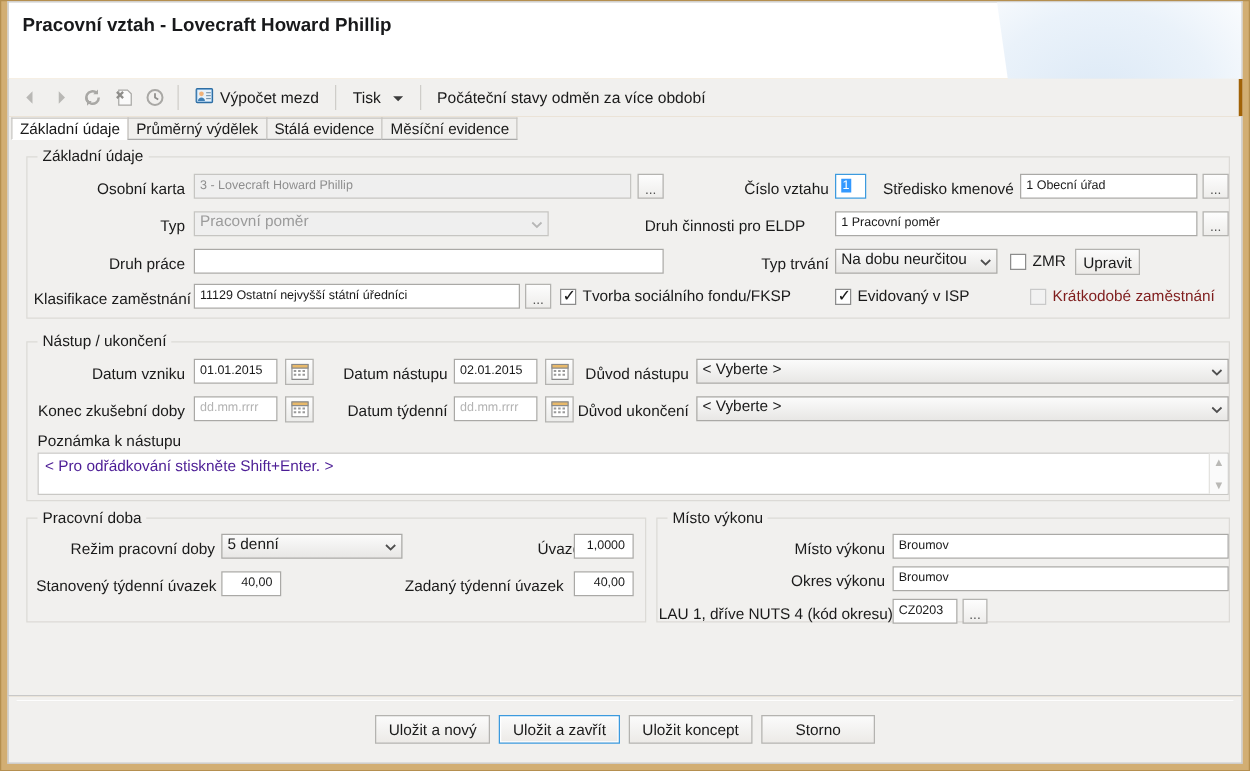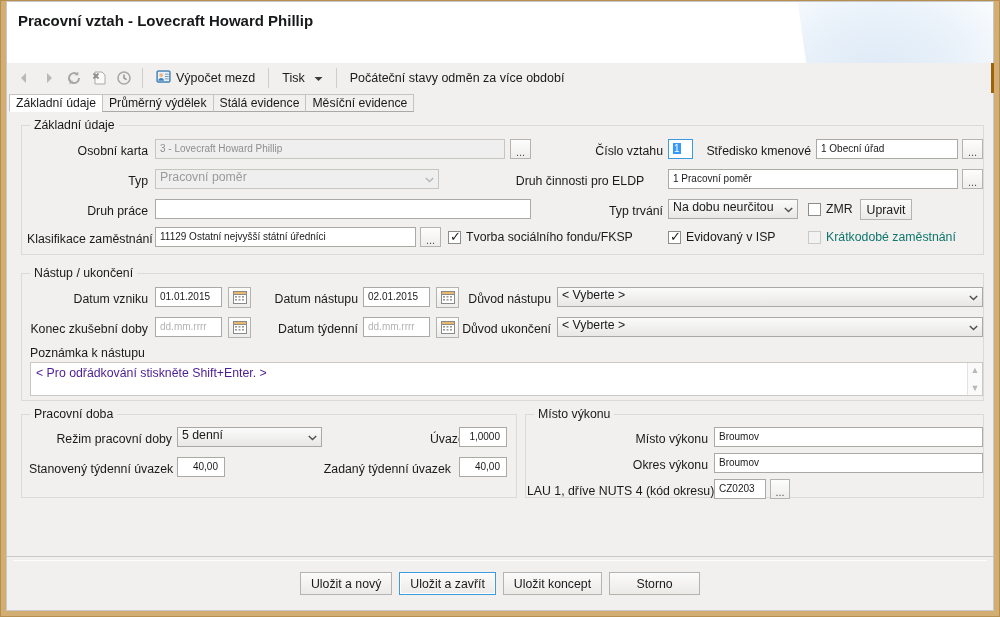--- a/index.html
+++ b/index.html
@@ -204,21 +204,21 @@
   .chk {
     position: absolute;
     display: flex; align-items: center; gap: 5px;
     font-size: 12.3px; color: #1a1a1a; white-space: nowrap;
   }
   .chk .box {
     width: 13px; height: 13px;
     border: 1px solid #8c8c8c; background: #ffffff;
     position: relative; flex: 0 0 13px;
   }
-  .chk.dim { color: #0f766e; }
+  .chk.dim { color: #7f1d1d; margin-left: 16px; }
   .chk.dim .box { border-color: #c9c9c9; background: #f2f2f2; }
   .chk .box .tick {
     position: absolute; left: 1px; top: -2px;
     font-size: 13px; color: #1a1a1a; line-height: 13px;
   }
 
   .btn {
     position: absolute;
     border: 1px solid #b4b3b0;
     background: linear-gradient(#fbfbfb,#eceae7);

